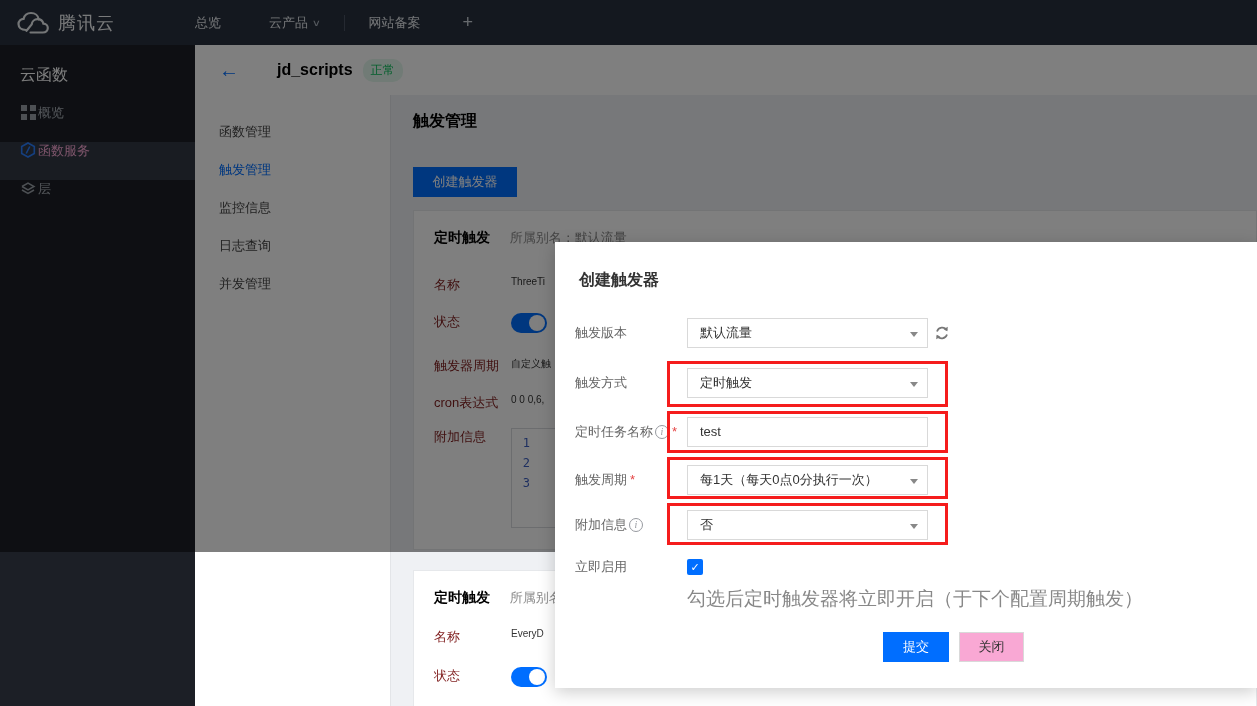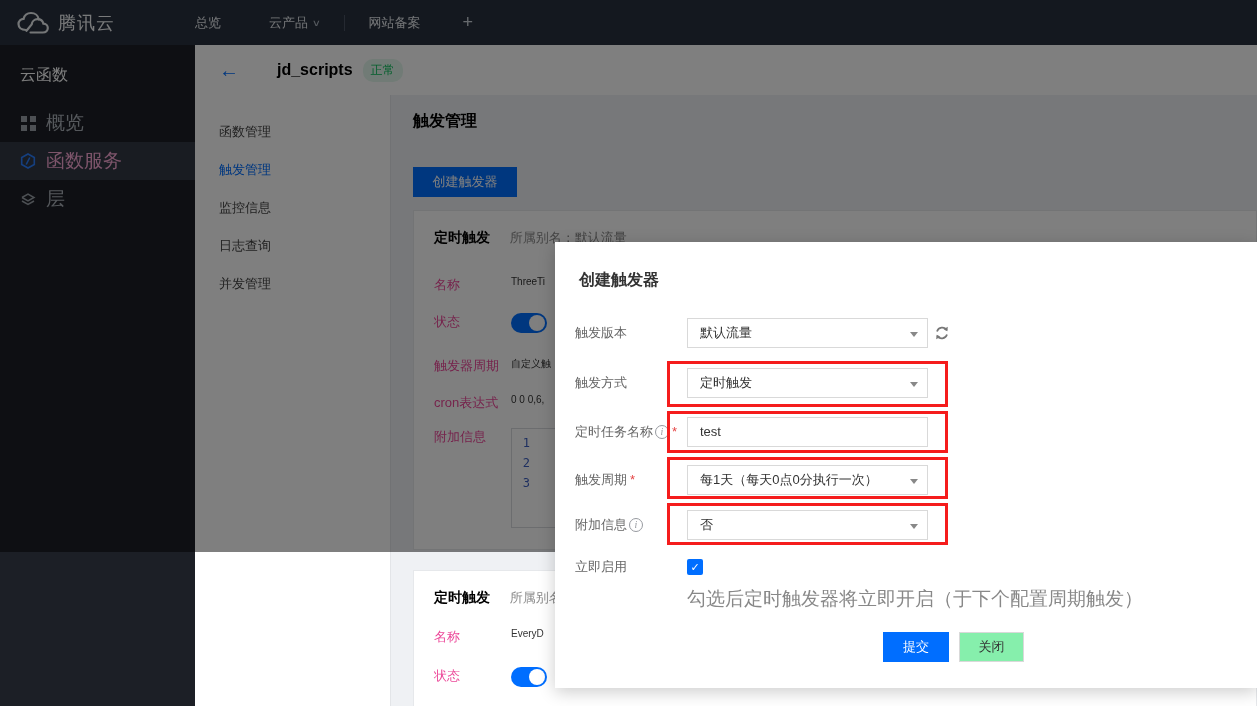--- a/index.html
+++ b/index.html
@@ -20,22 +20,22 @@
   .nav-item { color:#e6e9ed; font-size:13px; padding:0 24px; cursor:pointer; height:45px;
     display:flex; align-items:center; gap:5px; }
   .nav-caret { font-size:9px; color:#aab2bd; transform:scaleX(1.4); }
   .nav-divider { width:1px; height:16px; background:#4a5262; }
   .nav-plus { color:#cfd5dc; font-size:18px; padding:0 18px; cursor:pointer; }
 
   
   .app-sidebar { position:absolute; left:0; top:45px; width:195px; height:661px;
     background:#1c1f26; z-index:4; }
   .app-sidebar-title { color:#ffffff; font-size:16px; padding:20px 0 18px 20px; }
-  .side-item { height:38px; display:flex; align-items:center; gap:10px; padding-left:20px;
-    color:#aab0b8; font-size:19px; cursor:pointer; }
+  .side-item { height:38px; display:flex; gap:2px; padding-left:20px;
+    color:#aab0b8; font-size:13px; cursor:pointer; }
   .side-item.active { background:#323845; color:#f9a8d4; }
   .side-icon { width:16px; height:16px; display:inline-flex; align-items:center; justify-content:center; }
 
   
   .page-header { position:absolute; left:195px; top:45px; width:1062px; height:50px;
     background:#ffffff; display:flex; align-items:center; z-index:3; }
   .back-arrow { color:#006eff; font-size:20px; font-weight:bold; margin-left:24px; cursor:pointer; line-height:1; }
   .fn-title { font-size:16px; font-weight:bold; color:#000; margin-left:38px; }
   .status-badge { margin-left:10px; background:#e3f7ec; color:#0abf5b; font-size:12px;
     padding:3px 8px; border-radius:10px; }
@@ -52,21 +52,21 @@
   .main-title { position:absolute; left:22px; top:16px; font-size:16px; font-weight:bold; color:#000; }
   .create-btn { position:absolute; left:22px; top:72px; width:104px; height:30px;
     background:#006eff; color:#fff; border:none; font-size:13px; cursor:pointer; }
   .card { position:absolute; left:22px; width:844px; background:#ffffff; border:1px solid #e6e8eb; }
   .card1 { top:115px; height:340px; }
   .card2 { top:475px; height:231px; }
   .card-head { padding:18px 0 0 20px; }
   .card-type { font-size:14px; font-weight:bold; color:#000; }
   .card-alias { font-size:13px; color:#888; margin-left:16px; }
   .kv-row { position:absolute; left:20px; display:flex; }
-  .kv-label { width:77px; color:#ec4899; font-size:13px; }
+  .kv-label { width:77px; color:#7f1d1d; font-size:13px; }
   .kv-value { color:#333; font-size:10px; white-space:nowrap; }
   .toggle { width:36px; height:20px; border-radius:10px; background:#006eff; position:relative; cursor:pointer; }
   .toggle .knob { position:absolute; right:2px; top:2px; width:16px; height:16px; border-radius:50%; background:#fff; }
   .code-box { width:400px; height:100px; border:1px solid #d8dade; background:#fff; display:flex; }
   .code-gutter { width:18px; padding-top:4px; text-align:right; color:#3d5fc0; font-size:12px;
     font-family:"DejaVu Sans Mono","Liberation Mono",monospace; line-height:20px; }
 
   
   .dim-overlay { position:absolute; inset:0; background:rgba(0,0,0,0.5); z-index:50; }
 
@@ -84,21 +84,21 @@
     line-height:28px; padding:0 24px 0 12px; cursor:pointer; }
   .m-input { cursor:text; }
   .sel-caret { position:absolute; right:9px; top:13px; width:0; height:0;
     border-left:4px solid transparent; border-right:4px solid transparent; border-top:5px solid #888; }
   .refresh-btn { position:absolute; left:378px; width:18px; height:18px; cursor:pointer; }
   .checkbox { position:absolute; left:132px; top:317px; width:16px; height:16px; background:#006eff;
     color:#fff; font-size:11px; line-height:16px; text-align:center; border-radius:2px; cursor:pointer; }
   .enable-hint { position:absolute; left:132px; top:344px; color:#888; font-size:19px; }
   .m-btn { position:absolute; top:390px; height:30px; font-size:13px; cursor:pointer; text-align:center; line-height:28px; }
   .btn-submit { left:328px; width:66px; background:#006eff; color:#fff; border:1px solid #006eff; }
-  .btn-close { left:404px; width:65px; background:#86efac; color:#333; border:1px solid #d9d9d9; }
+  .btn-close { left:404px; width:65px; background:#f9a8d4; color:#333; border:1px solid #d9d9d9; }
 
   
   .red-box { position:absolute; border:3px solid #f51c1c; z-index:70; pointer-events:none; }
   .rb1 { left:667px; top:361px; width:281px; height:46px; }
   .rb2 { left:667px; top:411px; width:281px; height:42px; }
   .rb3 { left:667px; top:457px; width:281px; height:42px; }
   .rb4 { left:667px; top:503px; width:281px; height:42px; }
 </style>
 </head>
 <body>

